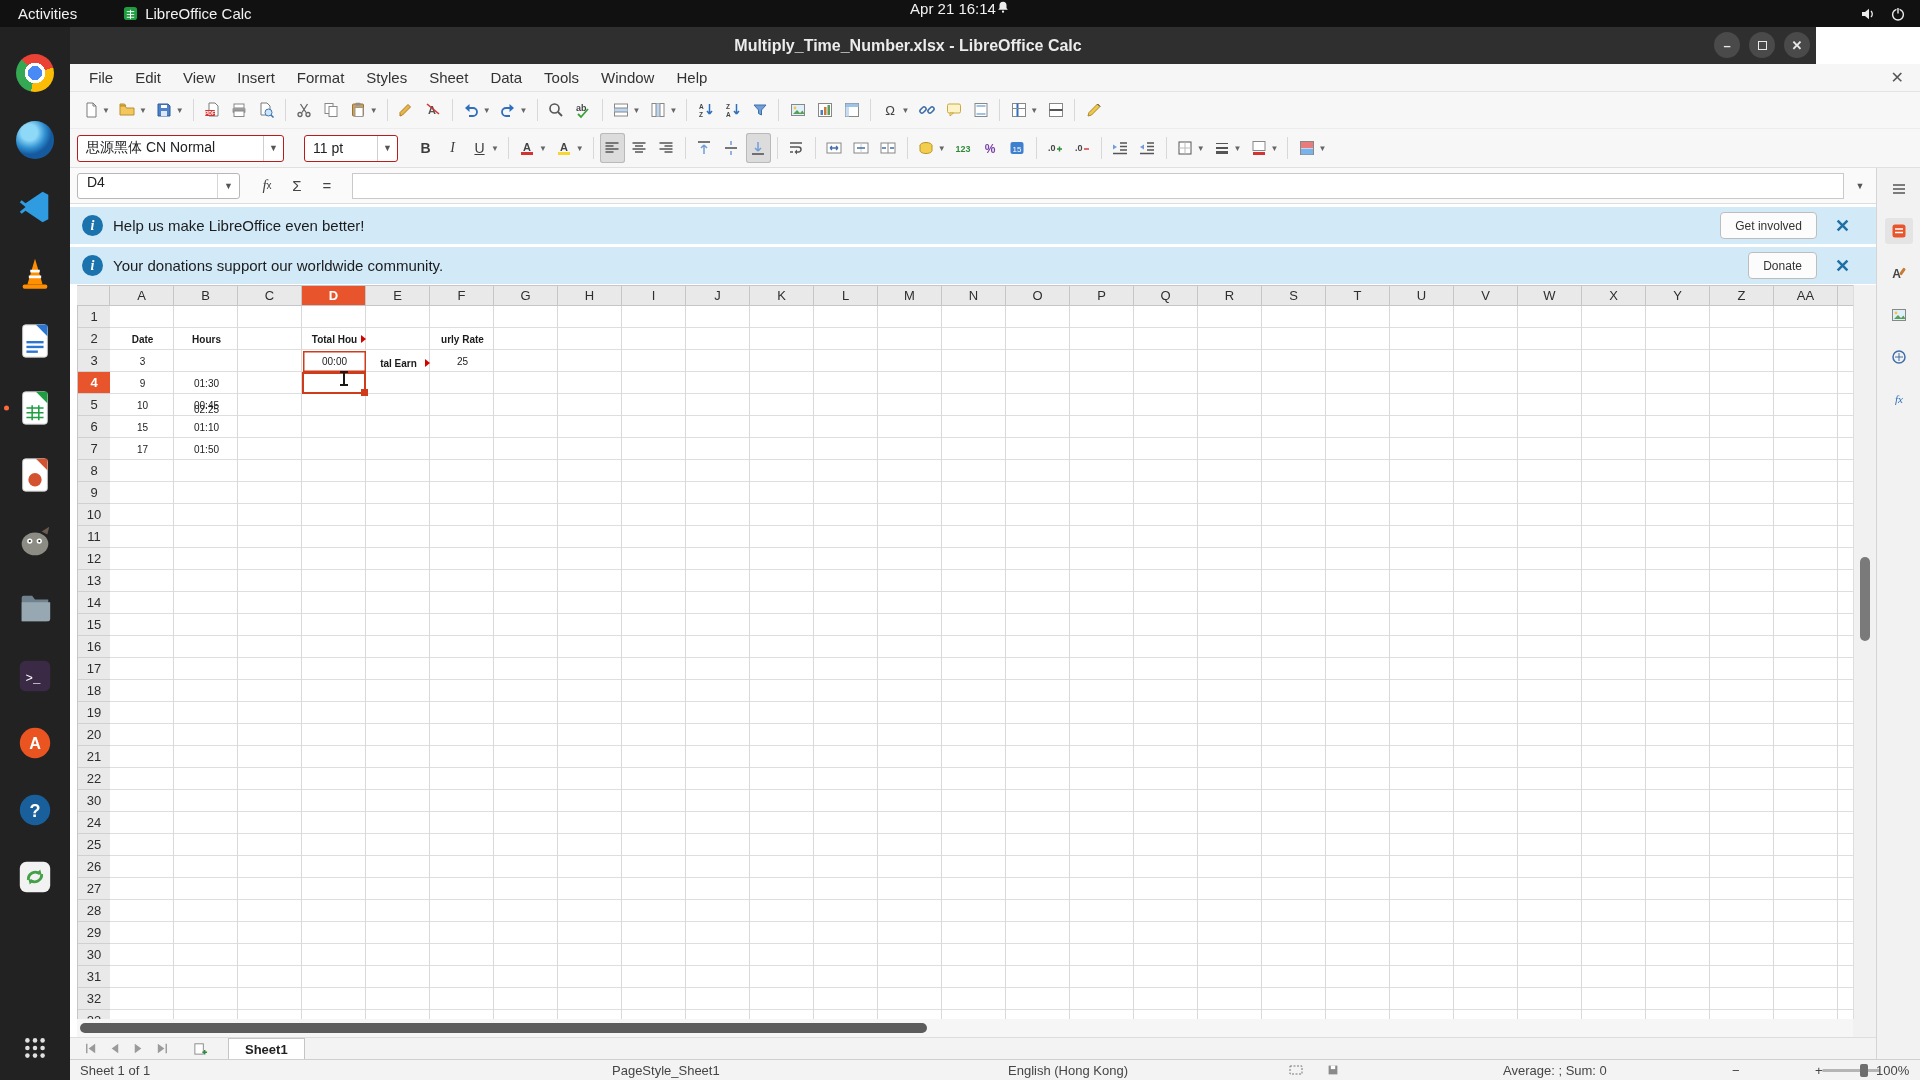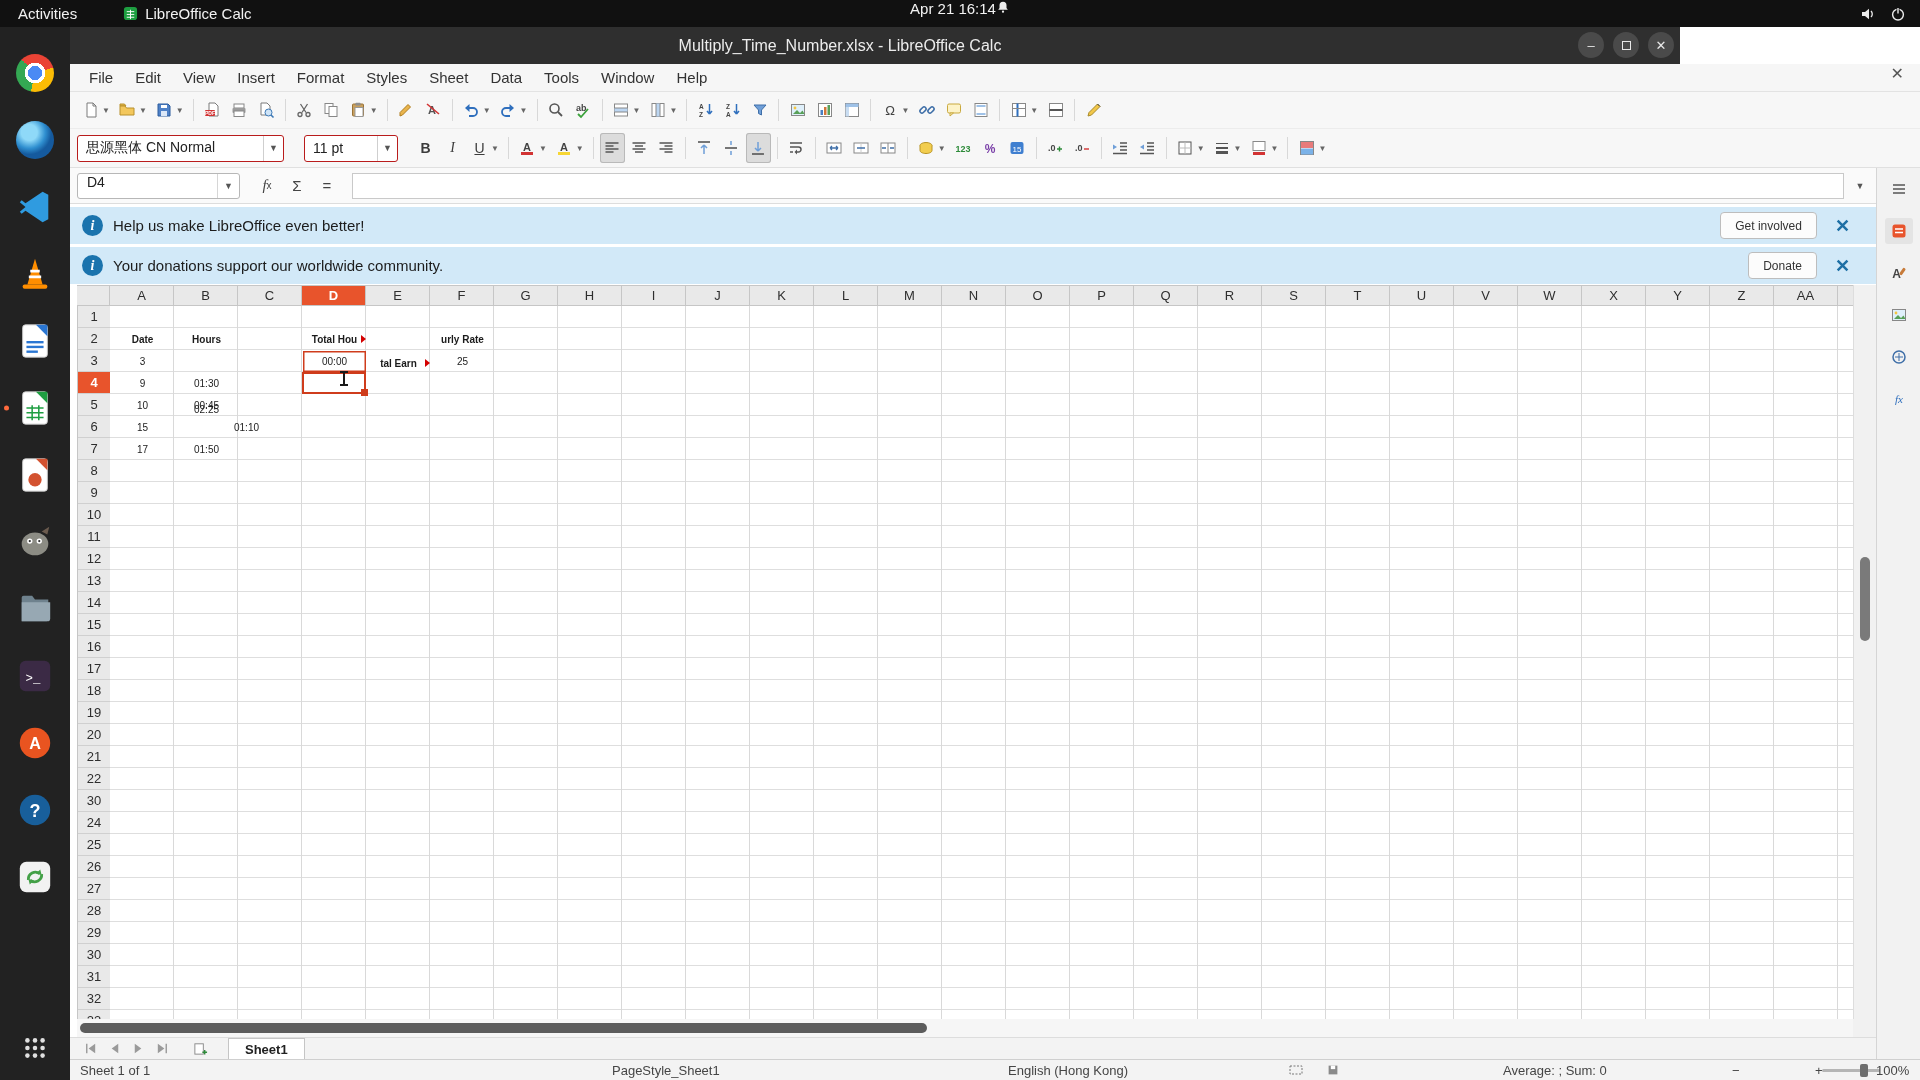--- a/index.html
+++ b/index.html
@@ -9,29 +9,29 @@
 
   
   #topbar{position:absolute;left:0;top:0;width:1920px;height:27px;background:#111;color:#f2f2f2;
     display:flex;align-items:center;font-size:15px;z-index:50}
   #topbar .activities{padding:0 18px;height:100%;display:flex;align-items:center}
   #topbar .appname{display:flex;align-items:center;gap:7px;margin-left:28px}
   #topbar .clockwrap{position:absolute;left:0;right:0;top:0;height:22px;display:flex;align-items:flex-start;justify-content:center;gap:0;pointer-events:none}
   #topbar .sysicons{margin-left:auto;display:flex;align-items:center;gap:14px;padding-right:14px}
 
   
-  #titlebar{position:absolute;left:0;top:27px;width:1680px;height:37px;background:#2f2f2f;color:#ececec;
-    display:flex;align-items:center;justify-content:center;font-size:16px;font-weight:normal;z-index:20}
+  #titlebar{position:absolute;left:0;top:27px;width:1816px;height:37px;background:#2f2f2f;color:#ececec;
+    display:flex;align-items:center;justify-content:center;font-size:16px;font-weight:bold;z-index:20}
   #winbtns{position:absolute;right:6px;top:5px;display:flex;gap:9px}
   .winbtn{width:26px;height:26px;border-radius:50%;background:#4a4a4a;color:#e8e8e8;display:flex;align-items:center;justify-content:center;font-size:13px}
   .winbtn .maxsq{display:block;width:9px;height:9px;border:1.5px solid #e8e8e8}
 
   
   #menubar{position:absolute;left:70px;top:64px;width:1850px;height:28px;background:#f6f6f6;border-bottom:1px solid #e3e3e3;
-    display:flex;font-size:15px;color:#333;padding-left:8px;z-index:10}
+    display:flex;align-items:center;font-size:15px;color:#333;padding-left:8px;z-index:10}
   .menu-item{padding:0 11px;height:100%;display:flex;align-items:center}
   #doc-close{margin-left:auto;margin-right:16px;color:#555;font-size:16px}
 
   
   .toolbar{position:absolute;left:70px;width:1850px;background:#f7f7f7;display:flex;align-items:center;padding-left:7px;z-index:10}
   #toolbar1{top:92px;height:37px;border-bottom:1px solid #ececec}
   #toolbar2{top:129px;height:39px;border-bottom:1px solid #e0e0e0}
   .tb-btn{display:flex;align-items:center;height:30px;padding:0 3px;border-radius:3px;margin:0 1px}
   .tb-btn .ic{width:19px;height:19px;display:flex;align-items:center;justify-content:center}
   .tb-btn .dd{font-size:8px;color:#666;margin-left:2px}
@@ -821,21 +821,21 @@
       <div class="cell b" style="left: 321px; top: 23px; width: 63px;">urly Rate</div>
       <div class="cell" style="left: 1px; top: 45px; width: 63px;">3</div>
       <div class="cell" style="left: 65px; top: 45px; width: 63px; margin-top: 48px;">02:25</div>
       <div class="cell box" style="left: 193px; top: 45px; width: 63px;">00:00</div>
       <div class="cell" style="left: 321px; top: 45px; width: 63px;">25</div>
       <div class="cell" style="left: 1px; top: 67px; width: 63px;">9</div>
       <div class="cell" style="left: 65px; top: 67px; width: 63px;">01:30</div>
       <div class="cell" style="left: 1px; top: 89px; width: 63px;">10</div>
       <div class="cell" style="left: 65px; top: 89px; width: 63px;">00:45</div>
       <div class="cell" style="left: 1px; top: 111px; width: 63px;">15</div>
-      <div class="cell" style="left: 65px; top: 111px; width: 63px; margin-left: 40px;">01:10</div>
+      <div class="cell" style="left: 65px; top: 111px; width: 63px;">01:10</div>
       <div class="cell" style="left: 1px; top: 133px; width: 63px;">17</div>
       <div class="cell" style="left: 65px; top: 133px; width: 63px;">01:50</div>
       <div id="selection" style="left: 192px; top: 66px; width: 64px; height: 22px;">
         <span class="handle"></span>
       </div>
     </div>
   <div id="cursor" style="left:343px;top:372px"></div>
 
   <div id="vscroll">
       <div class="thumb"></div>

